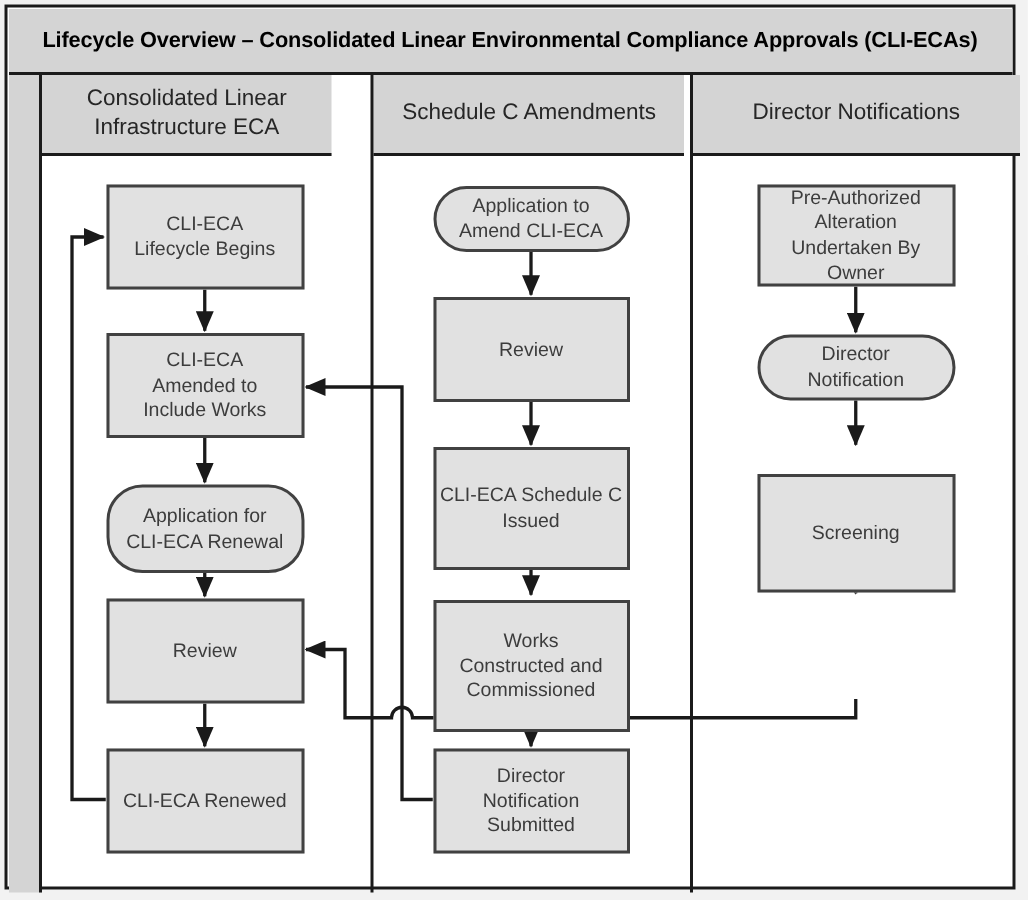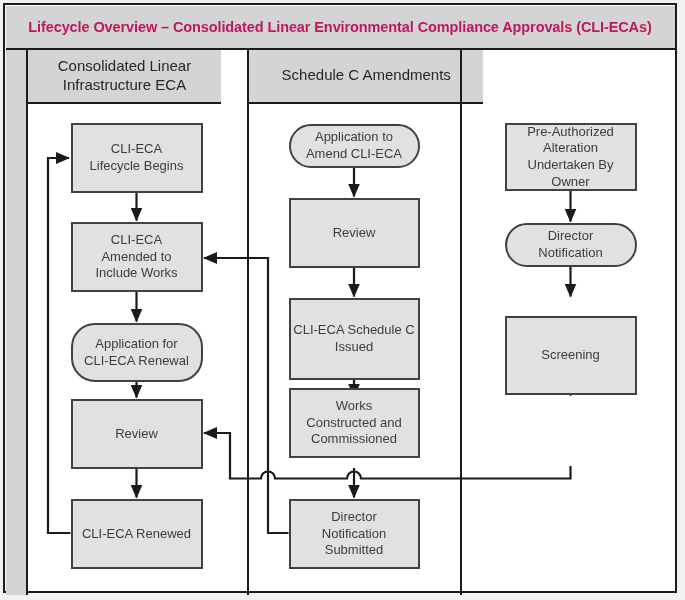--- a/index.html
+++ b/index.html
@@ -19,41 +19,41 @@
   }
   .title-bar {
     position: absolute; left: 5.5px; top: 5.5px;
     width: 669px; height: 44.5px;
     background: #d4d4d4;
     border-bottom: 2.5px solid #1b1b1b;
     box-sizing: border-box;
     display: flex; align-items: center; justify-content: center;
   }
   .title-bar span {
-    font-size: 14.5px; font-weight: bold; color: #be185d;
+    font-size: 14.5px; font-weight: bold; color: #000000;
     letter-spacing: -0.1px; white-space: nowrap;
   }
   .left-strip {
     position: absolute; left: 5.5px; top: 50px;
     width: 22.5px; height: 544.5px;
     background: #d4d4d4;
     border-right: 2.5px solid #1b1b1b;
     box-sizing: border-box;
   }
   .col-header {
     position: absolute; top: 50px; height: 53.5px;
     background: #d4d4d4;
     border-bottom: 2.5px solid #1b1b1b;
     box-sizing: border-box;
     display: flex; align-items: center; justify-content: center;
     text-align: center; white-space: pre-line;
     font-size: 15px; color: #262626; line-height: 1.25;
   }
   .h1 { left: 28px;     width: 193px; }
-  .h2 { left: 249.25px; width: 234px;  }
+  .h2 { left: 249.25px; width: 207px;  }
   .h3 { left: 462.25px; width: 217.25px; }
   .divider {
     position: absolute; top: 50px; width: 2.5px; height: 544.5px;
     background: #1b1b1b;
   }
   .d1 { left: 246.75px; }
   .d2 { left: 459.75px; }
   .connector-layer {
     position: absolute; left: 0; top: 0; width: 685px; height: 600px;
     pointer-events: none;
@@ -70,21 +70,21 @@
   }
   .stadium { border-radius: 24px; }
   .n1  { left: 70.5px;  top: 123px; width: 132px; height: 70px; }
   .n2  { left: 70.5px;  top: 222px; width: 132px; height: 70px; }
   .n3  { left: 70.5px;  top: 323px; width: 132px; height: 59px; }
   .n4  { left: 70.5px;  top: 399px; width: 132px; height: 70px; }
   .n5  { left: 70.5px;  top: 499px; width: 132px; height: 70px; }
   .n6  { left: 288.5px; top: 124px; width: 131px; height: 44px; }
   .n7  { left: 288.5px; top: 198px; width: 131px; height: 70px; }
   .n8  { left: 288.5px; top: 298px; width: 131px; height: 82px; }
-  .n9  { left: 288.5px; top: 388px; width: 131px; height: 70px; }
+  .n9  { left: 288.5px; top: 400px; width: 131px; height: 88px; }
   .n10 { left: 288.5px; top: 499px; width: 131px; height: 70px; }
   .n11 { left: 504.5px; top: 123px; width: 132px; height: 68px; }
   .n12 { left: 504.5px; top: 223px; width: 132px; height: 44px; }
   .n13 { left: 504.5px; top: 316px; width: 132px; height: 79px; }
   .n14 { left: 504.5px; top: 397px; width: 132px; height: 69px; }
 </style>
 </head>
 <body>
 
 <div class="canvas">
@@ -93,20 +93,21 @@
 
   <div class="title-bar">
     <span>Lifecycle Overview – Consolidated Linear Environmental Compliance Approvals (CLI-ECAs)</span>
   </div>
 
   <div class="left-strip"></div>
 
   <div class="col-header h1">Consolidated Linear
 Infrastructure ECA</div>
   <div class="col-header h2">Schedule C Amendments</div>
+  <div class="col-header h3">Director Notifications</div>
 
   <div class="divider d1"></div>
   <div class="divider d2"></div>
 
   <svg class="connector-layer" viewBox="0 0 685 600" xmlns="http://www.w3.org/2000/svg">
     <defs>
       <marker id="ah" markerUnits="userSpaceOnUse" markerWidth="14" markerHeight="12" refX="13" refY="6" orient="auto">
         <path d="M0,0 L14,6 L0,12 Z" fill="#1a1a1a"></path>
       </marker>
     </defs>

